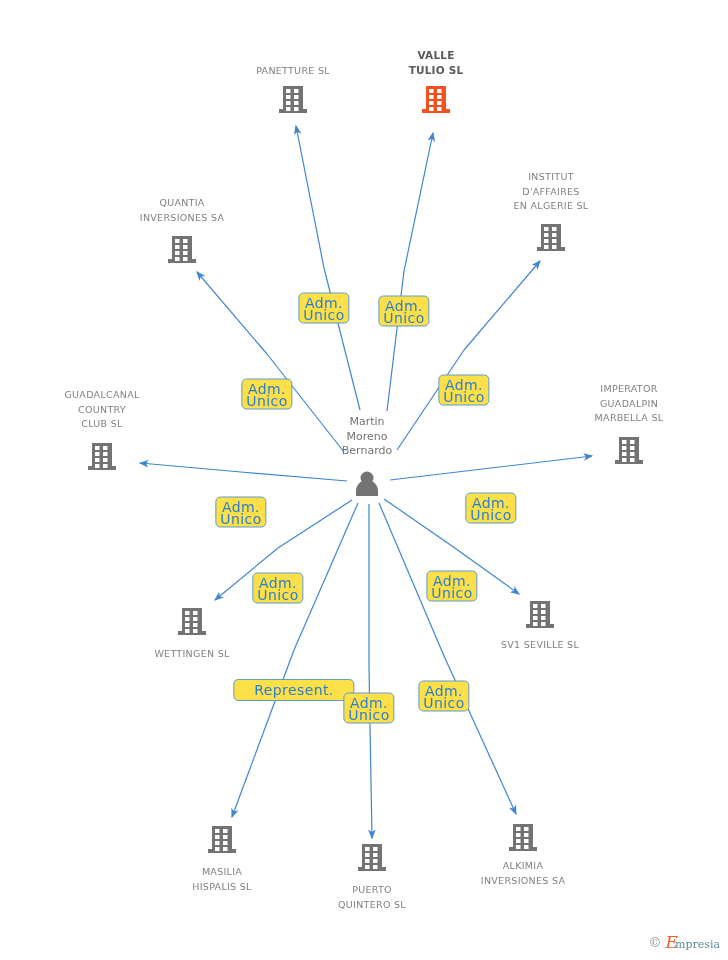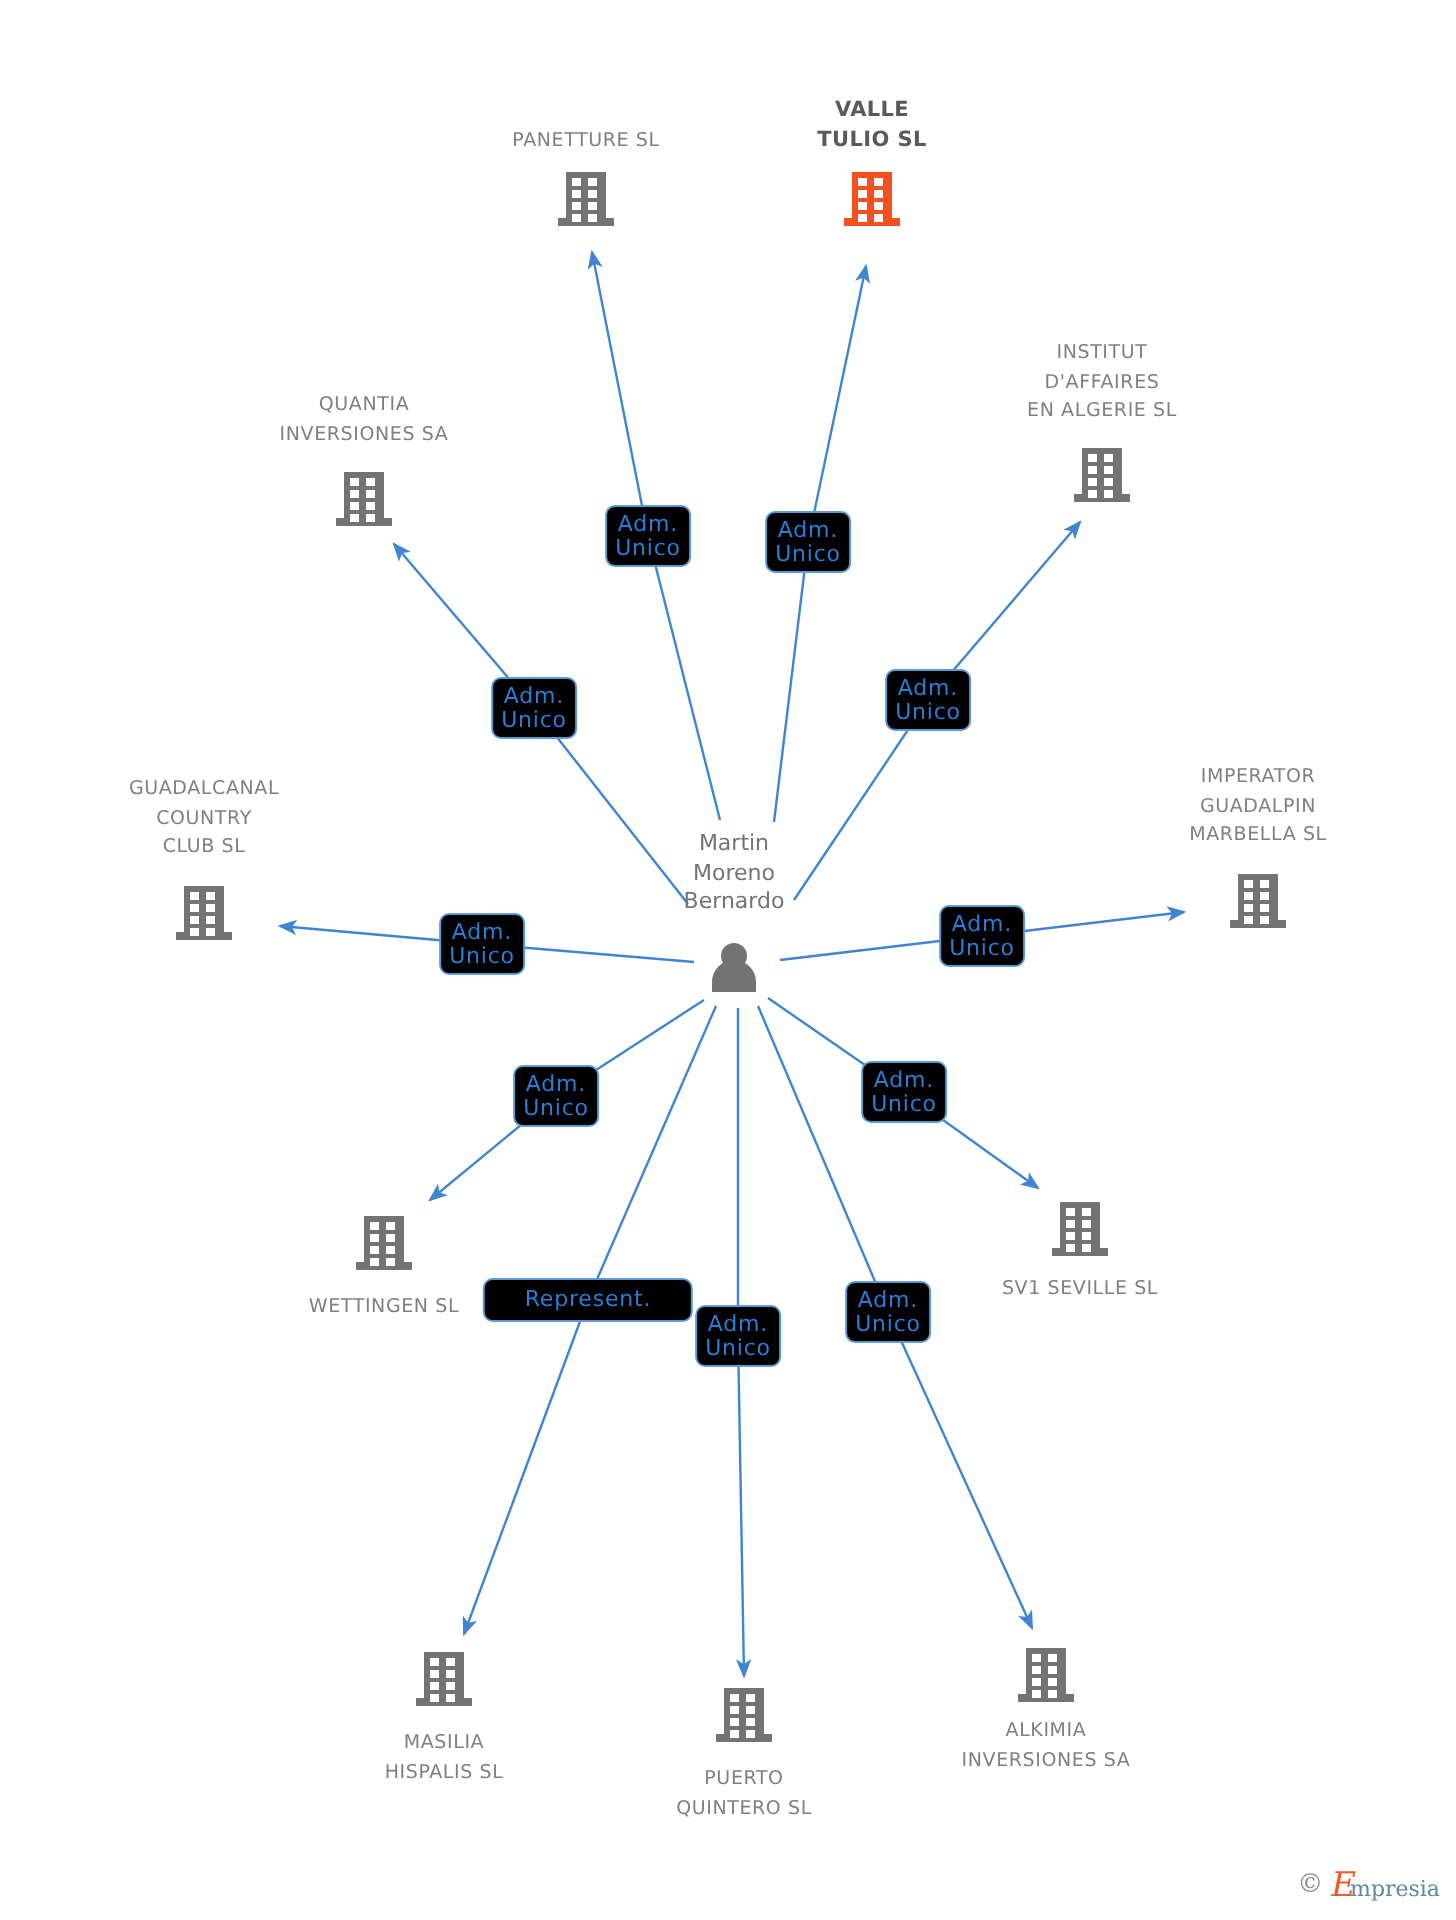--- a/index.html
+++ b/index.html
@@ -49,29 +49,30 @@
     line-height: 14.5px;
     white-space: pre-line;
     font-family: "DejaVu Sans", sans-serif;
     pointer-events: none;
   }
   .edge-label {
     position: absolute;
     box-sizing: border-box;
     border: 1px solid #5b9bd5;
     border-radius: 5px;
-    background: #000000;
+    background: #fde047;
     color: #2b7cd3;
-    font-size: 11px;
+    font-size: 14px;
     line-height: 12px;
     font-family: "DejaVu Sans", sans-serif;
     text-align: center;
     padding: 3px 4px 2px 4px;
     white-space: pre-line;
     letter-spacing: 0.4px;
+    margin-top: 40px;
   }
   .edge-label.single {
     padding: 4px 20px;
     line-height: 12px;
   }
   .watermark {
     position: absolute;
     display: flex;
     align-items: center;
     gap: 4px;

